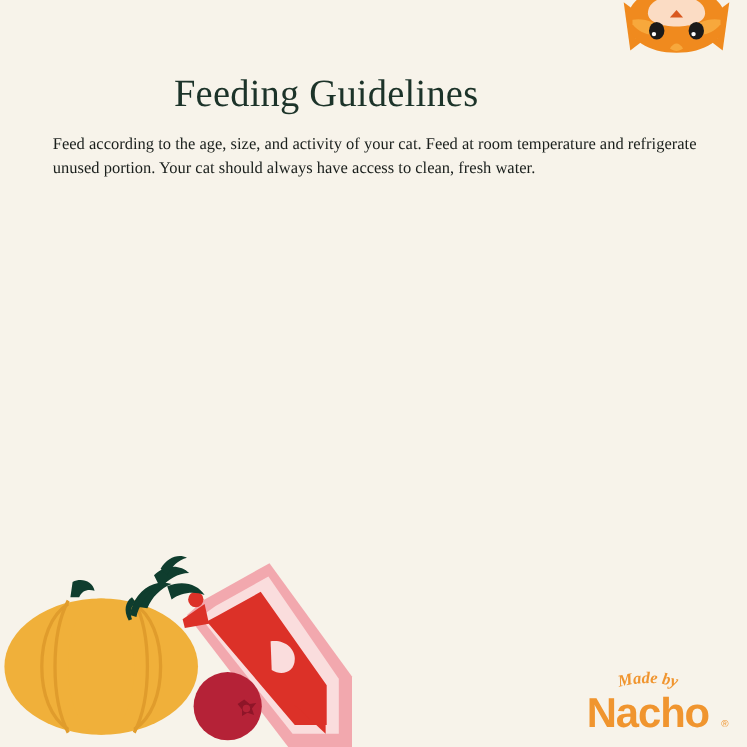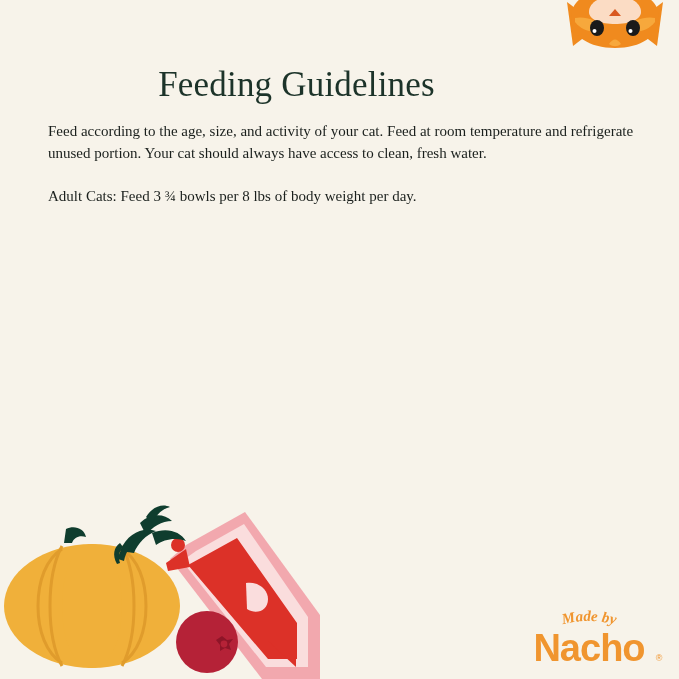--- a/index.html
+++ b/index.html
@@ -117,21 +117,20 @@
         <circle cx="40.5" cy="21" r="2" fill="#FFFFFF"></circle>
         <circle cx="76.5" cy="21" r="2" fill="#FFFFFF"></circle>
       </g>
     </svg>
   </div>
 
   <h1 class="heading">Feeding Guidelines</h1>
 
   <div class="copy">
     <p>Feed according to the age, size, and activity of your cat. Feed at room temperature and refrigerate unused portion. Your cat should always have access to clean, fresh water.</p>
-    <p>Adult Cats: Feed 3 ¾ bowls per 8 lbs of body weight per day.</p>
   </div>
 
   <div class="food">
     <svg width="340" height="190" viewBox="0 0 340 190" xmlns="http://www.w3.org/2000/svg">
 
       <g>
         <path d="M186 56 L245 23 L320 126 L320 190 L262 190 L170 70 Z" fill="#F2A8AE"></path>
         <path d="M196 62 L244 35 L308 128 L308 178 L266 178 L182 72 Z" fill="#FADDDD"></path>
         <path d="M199 70 L237 49 L297 134 L297 170 L268 170 L188 76 Z" fill="#DC3128"></path>
         <path d="M246 94 C258 92 268 100 268 110 C268 122 256 126 247 120 Z" fill="#FADDDD"></path>

